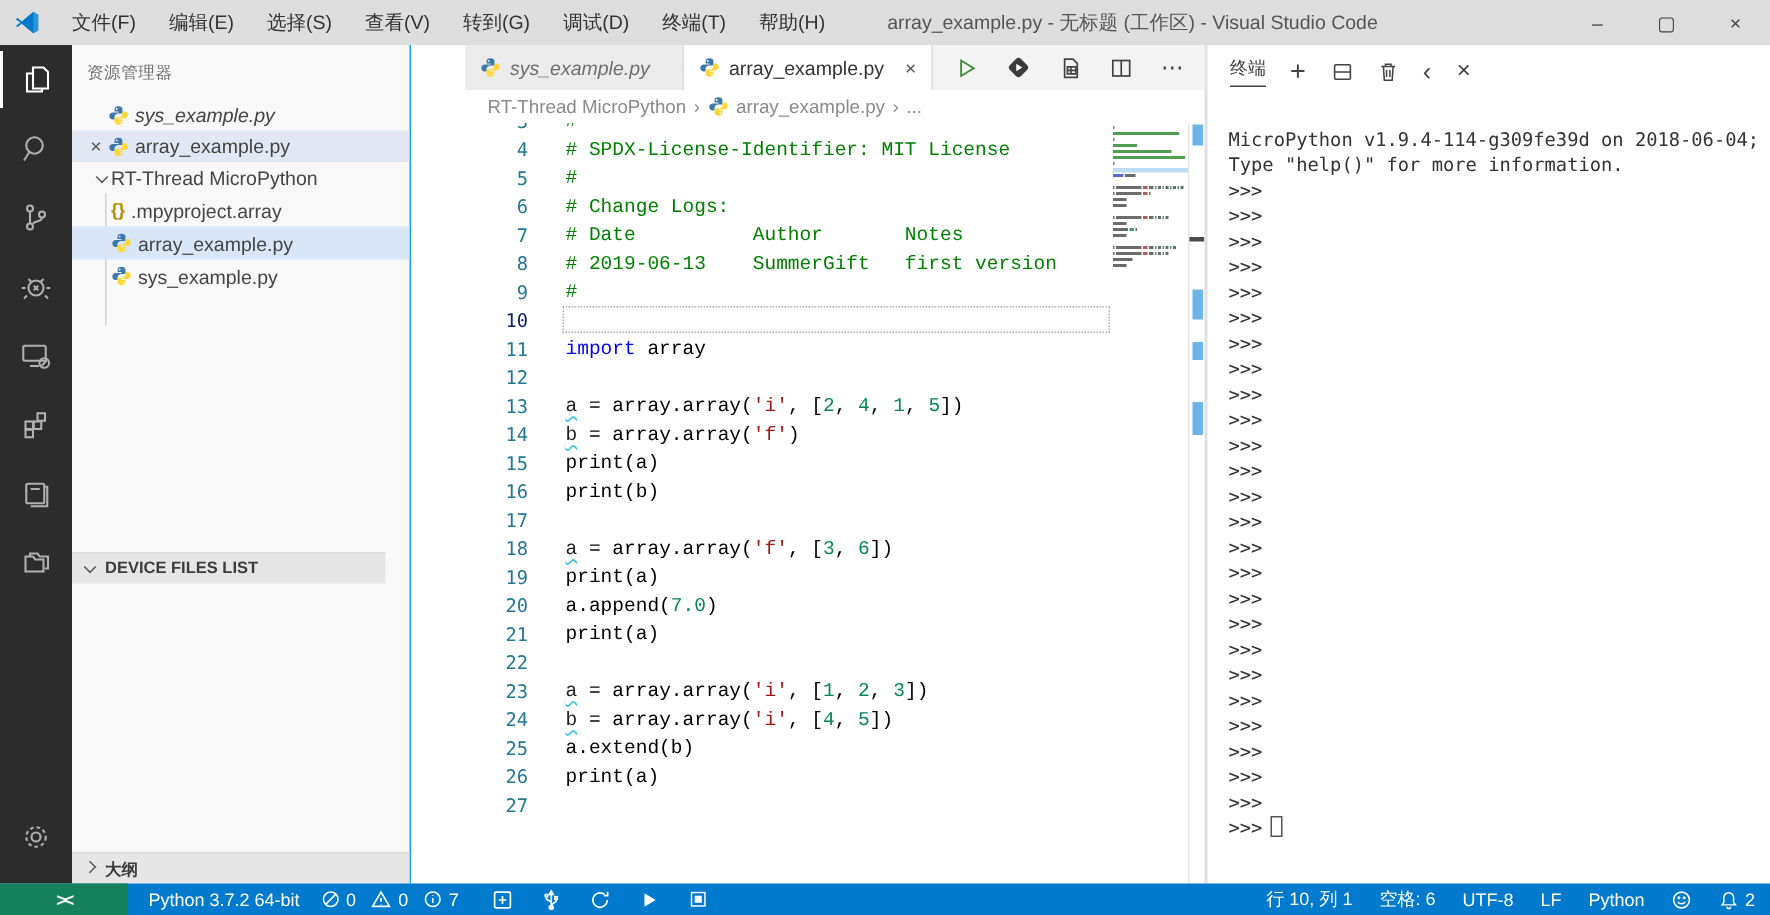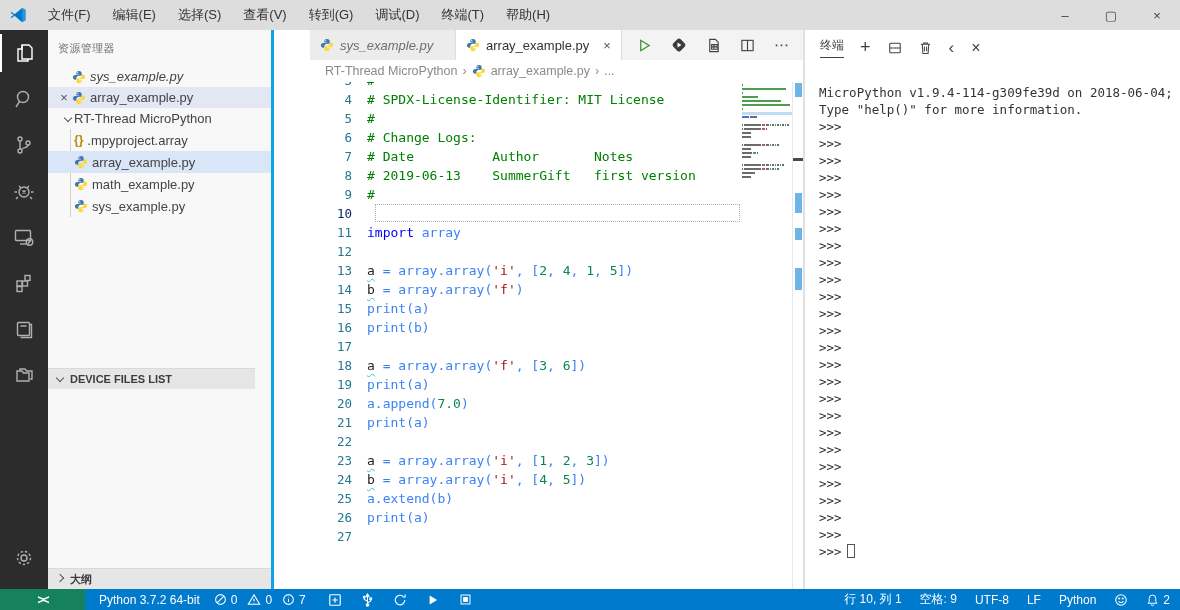--- a/index.html
+++ b/index.html
@@ -23,21 +23,21 @@
   .activitybar { position:absolute; top:30px; left:0; width:48px; bottom:21px; background:#2c2c2c; }
   .act-icon { width:48px; height:46px; display:flex; align-items:center; justify-content:center;
     color:#b8b8b8; position:relative; }
   .act-icon svg { stroke:#b0b0b0; }
   .act-icon.active svg { stroke:#ffffff; }
   .act-icon.active::before { content:''; position:absolute; left:0; top:4px; bottom:4px; width:2px; background:#fff; }
   .act-gear { position:absolute; bottom:8px; left:0; }
 
   
   .sidebar { position:absolute; top:30px; left:48px; width:226px; bottom:21px; background:#f8f8f8;
-    border-right:3px solid #0ea5e9; color:#3b3b3b; overflow:hidden; }
+    border-right:1px solid #0ea5e9; color:#3b3b3b; overflow:hidden; }
   .sidebar-title { padding:11px 0 0 10px; font-size:11px; color:#6f6f6f; letter-spacing:.4px; height:36px; }
   .section-header { height:21px; background:#e6e6e6; border-top:1px solid #d9d9d9;
     display:flex; align-items:center; font-weight:bold; font-size:11px; color:#3c3c3c; padding-left:6px; gap:4px; }
   .row { height:21px; display:flex; align-items:center; font-size:13px; color:#444; position:relative; }
   .row .close-x { width:16px; text-align:center; color:#555; margin-left:8px; }
   .row .pyico { margin:0 4px 0 0; display:flex; }
   .row.preview .label { font-style:italic; }
   .row.selected { background:#d9e6f8; }
   .row.selected2 { background:#e2e7f3; }
   .tree-guide { position:absolute; left:22px; top:142px; height:88px; width:1px; background:#d0d0d0; }
@@ -57,26 +57,26 @@
   .tab:not(.active) .tab-label { font-style:italic; }
   .tab .tab-close { margin-left:8px; color:#555; }
   .editor-actions { margin-left:auto; display:flex; align-items:center; gap:19px; padding-right:14px; color:#424242; }
   .breadcrumb { height:22px; display:flex; align-items:center; gap:5px; padding-left:15px;
     color:#8a8a8a; font-size:12.5px; background:#fff; }
   .code-area { position:absolute; top:52px; left:0; right:0; bottom:0; overflow:hidden; background:#fff; }
   .code-scroll { margin-top:-11px; font-family:"DejaVu Sans Mono","Liberation Mono",monospace;
     font-size:13px; white-space:pre; }
   .code-line { height:19px; line-height:19px; display:flex; position:relative; width:430px; }
   .code-line .ln { width:42px; text-align:right; color:#237893; flex:none; font-size:12.5px; }
-  .code-line .lc { margin-left:15px; }
+  .code-line .lc { margin-left:25px;font-family:Liberation Mono, monospace; }
   .code-line.current .ln { color:#0b216f; }
   .code-line.current::before { content:''; position:absolute; left:65px; right:0; top:0; bottom:1px;
     border:1px dotted #adadad; }
   .tok-c { color:#008000; } .tok-k { color:#0000ff; } .tok-s { color:#a31515; }
-  .tok-n { color:#098658; } .tok-t { color:#3b82f6; }
+  .tok-n { color:#098658; } .tok-t { color:#000000; }
   .tok-w { color:#1f1f1f; text-decoration:underline wavy #35c3e0 1px; text-underline-offset:3px; }
   .minimap { position:absolute; top:2px; left:432px; width:50px; }
   .mm-row { height:3px; margin-bottom:1px; font-size:0; white-space:nowrap; }
   .mm-row.cur { background:#bfdcf5; }
   .mm-seg { display:inline-block; height:2px; margin-right:1px; vertical-align:top; }
   .ruler { position:absolute; top:0; bottom:0; left:482px; width:11px; border-left:1px solid #e7e7e7; }
   .ruler-mark { position:absolute; left:2px; width:7px; background:#6db5e8; }
   .ruler-dark { position:absolute; left:0; width:11px; height:3px; background:#4a4a4a; }
 
   
@@ -117,20 +117,21 @@
     <div class="menubar">
         <span class="menu-item">文件(F)</span>
         <span class="menu-item">编辑(E)</span>
         <span class="menu-item">选择(S)</span>
         <span class="menu-item">查看(V)</span>
         <span class="menu-item">转到(G)</span>
         <span class="menu-item">调试(D)</span>
         <span class="menu-item">终端(T)</span>
         <span class="menu-item">帮助(H)</span>
       </div>
+    <div class="win-title">array_example.py - 无标题 (工作区) - Visual Studio Code</div>
     <div class="win-controls">
       <div class="win-btn">–</div>
       <div class="win-btn">▢</div>
       <div class="win-btn">×</div>
     </div>
   </div>
 
   <div class="activitybar">
     <div class="act-icon active">
       <svg width="24" height="24" viewBox="0 0 24 24" fill="none" stroke-width="1.4">
@@ -230,29 +231,20 @@
           <span class="label">.mpyproject.array</span>
         </div>
         <div class="row selected" style="padding-left: 26px; height: 22px;">
           <span class="pyico">
             <svg width="14" height="14" viewBox="0 0 16 16">
               <path fill="#3c78aa" d="M7.9 1C6 1 5 1.9 5 3.2V5h3v.7H3.8C2.2 5.7 1 6.8 1 8.4 1 10.1 2.1 11 3.7 11H5V9.2C5 7.6 6.3 6.5 7.9 6.5H11V3.2C11 1.9 9.8 1 7.9 1zM6.6 2.3a.72.72 0 1 1 0 1.44.72.72 0 0 1 0-1.44z"></path>
               <path fill="#fdd835" d="M8.1 15c1.9 0 2.9-.9 2.9-2.2V11H8v-.7h4.2c1.6 0 2.8-1.1 2.8-2.7 0-1.7-1.1-2.6-2.7-2.6H11v1.8c0 1.6-1.3 2.7-2.9 2.7H5v3.3C5 14.1 6.2 15 8.1 15zm1.3-1.3a.72.72 0 1 1 0-1.44.72.72 0 0 1 0 1.44z"></path>
             </svg>
           </span>
           <span class="label">array_example.py</span>
-        </div>
-        <div class="row" style="padding-left: 26px; height: 22px;">
-          <span class="pyico">
-            <svg width="14" height="14" viewBox="0 0 16 16">
-              <path fill="#3c78aa" d="M7.9 1C6 1 5 1.9 5 3.2V5h3v.7H3.8C2.2 5.7 1 6.8 1 8.4 1 10.1 2.1 11 3.7 11H5V9.2C5 7.6 6.3 6.5 7.9 6.5H11V3.2C11 1.9 9.8 1 7.9 1zM6.6 2.3a.72.72 0 1 1 0 1.44.72.72 0 0 1 0-1.44z"></path>
-              <path fill="#fdd835" d="M8.1 15c1.9 0 2.9-.9 2.9-2.2V11H8v-.7h4.2c1.6 0 2.8-1.1 2.8-2.7 0-1.7-1.1-2.6-2.7-2.6H11v1.8c0 1.6-1.3 2.7-2.9 2.7H5v3.3C5 14.1 6.2 15 8.1 15zm1.3-1.3a.72.72 0 1 1 0-1.44.72.72 0 0 1 0 1.44z"></path>
-            </svg>
-          </span>
-          <span class="label">math_example.py</span>
         </div>
         <div class="row" style="padding-left: 26px; height: 22px;">
           <span class="pyico">
             <svg width="14" height="14" viewBox="0 0 16 16">
               <path fill="#3c78aa" d="M7.9 1C6 1 5 1.9 5 3.2V5h3v.7H3.8C2.2 5.7 1 6.8 1 8.4 1 10.1 2.1 11 3.7 11H5V9.2C5 7.6 6.3 6.5 7.9 6.5H11V3.2C11 1.9 9.8 1 7.9 1zM6.6 2.3a.72.72 0 1 1 0 1.44.72.72 0 0 1 0-1.44z"></path>
               <path fill="#fdd835" d="M8.1 15c1.9 0 2.9-.9 2.9-2.2V11H8v-.7h4.2c1.6 0 2.8-1.1 2.8-2.7 0-1.7-1.1-2.6-2.7-2.6H11v1.8c0 1.6-1.3 2.7-2.9 2.7H5v3.3C5 14.1 6.2 15 8.1 15zm1.3-1.3a.72.72 0 1 1 0-1.44.72.72 0 0 1 0 1.44z"></path>
             </svg>
           </span>
           <span class="label">sys_example.py</span>
         </div>
@@ -479,21 +471,21 @@
       </div>
     <div class="sb-item sb-ico" style="margin-left:20px;">
       <svg width="13" height="13" viewBox="0 0 16 16" fill="none" stroke="#fff" stroke-width="1.2">
         <rect x="2.5" y="2.5" width="11" height="11"></rect>
           <rect x="5.7" y="5.7" width="4.6" height="4.6" fill="#fff"></rect>
         </svg>
       </div>
 
     <div class="sb-right">
       <div class="sb-item">行 10, 列 1</div>
-      <div class="sb-item">空格: 9</div>
+      <div class="sb-item">空格: 6</div>
       <div class="sb-item">UTF-8</div>
       <div class="sb-item">LF</div>
       <div class="sb-item">Python</div>
       <div class="sb-item sb-ico">
         <svg width="14" height="14" viewBox="0 0 16 16" fill="none" stroke="#fff" stroke-width="1.2">
           <circle cx="8" cy="8" r="6"></circle>
             <path d="M5.2 9.5a3.5 3.5 0 0 0 5.6 0"></path>
           <circle cx="6" cy="6.3" r=".6" fill="#fff"></circle>
             <circle cx="10" cy="6.3" r=".6" fill="#fff"></circle>
           </svg>

